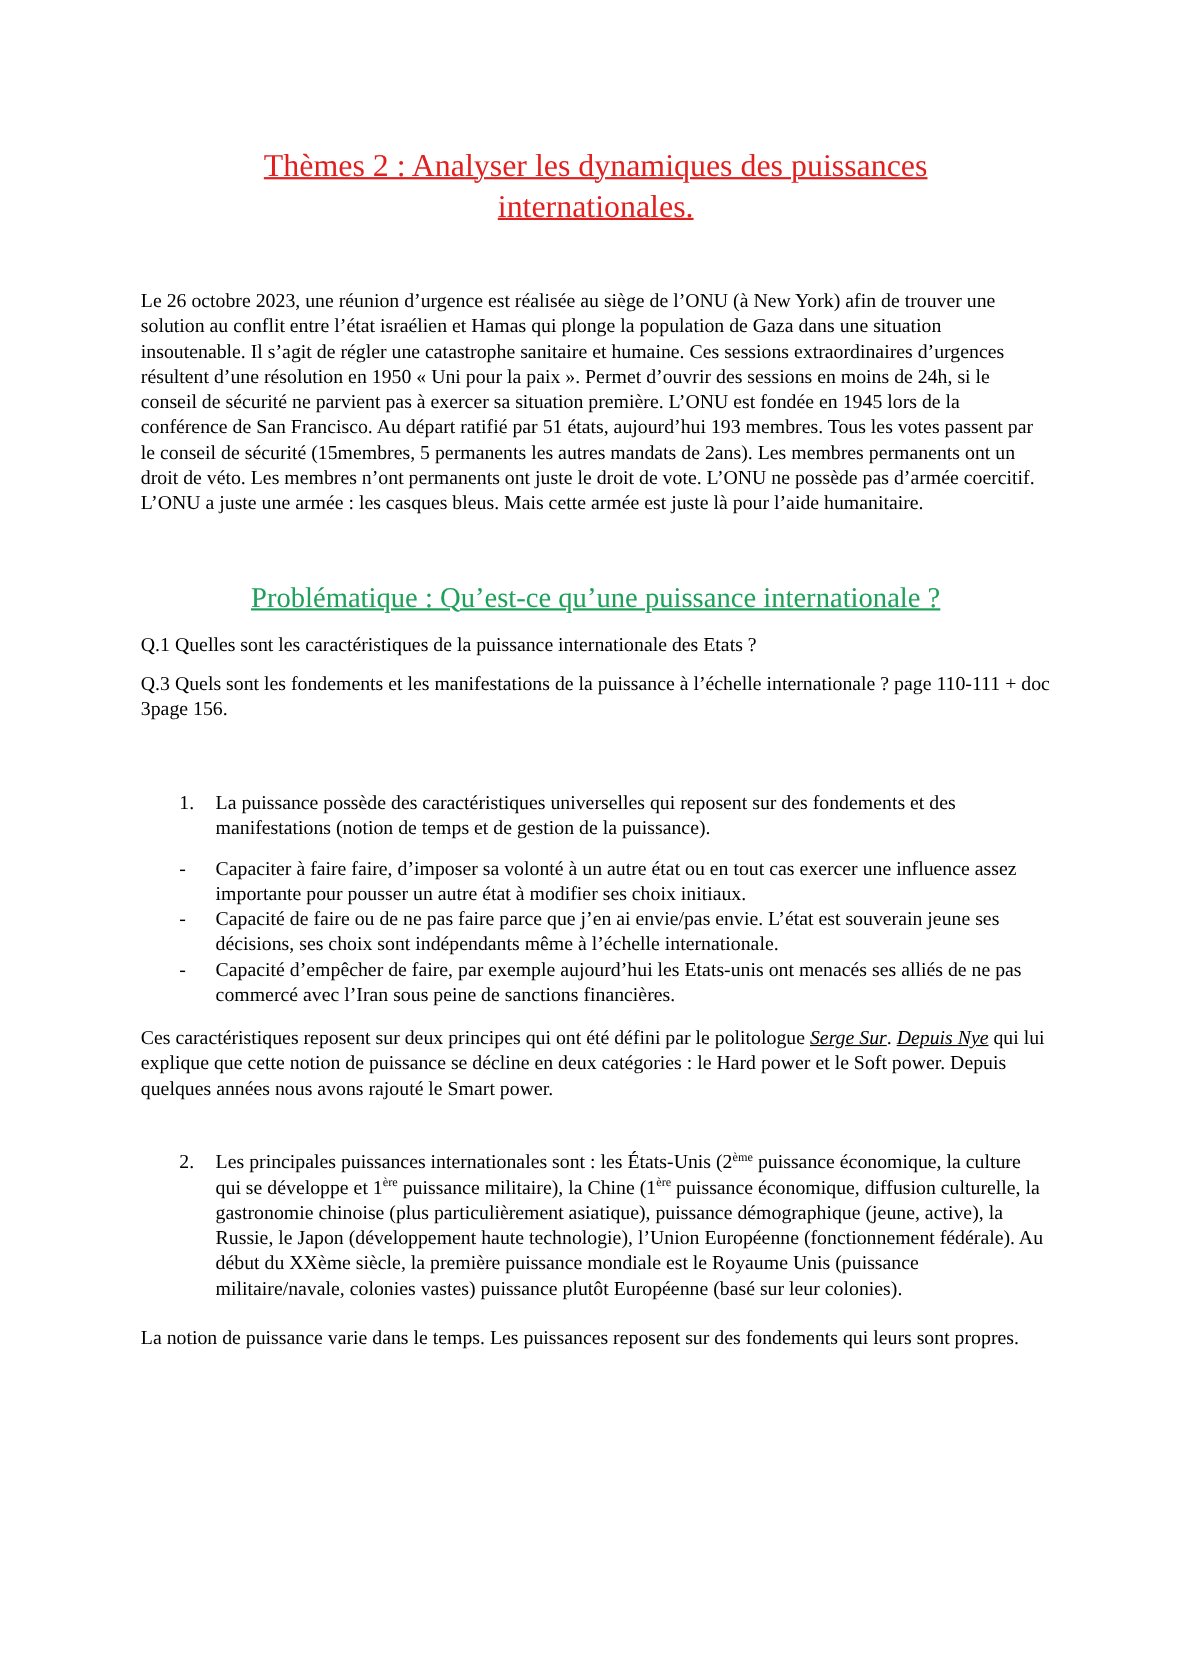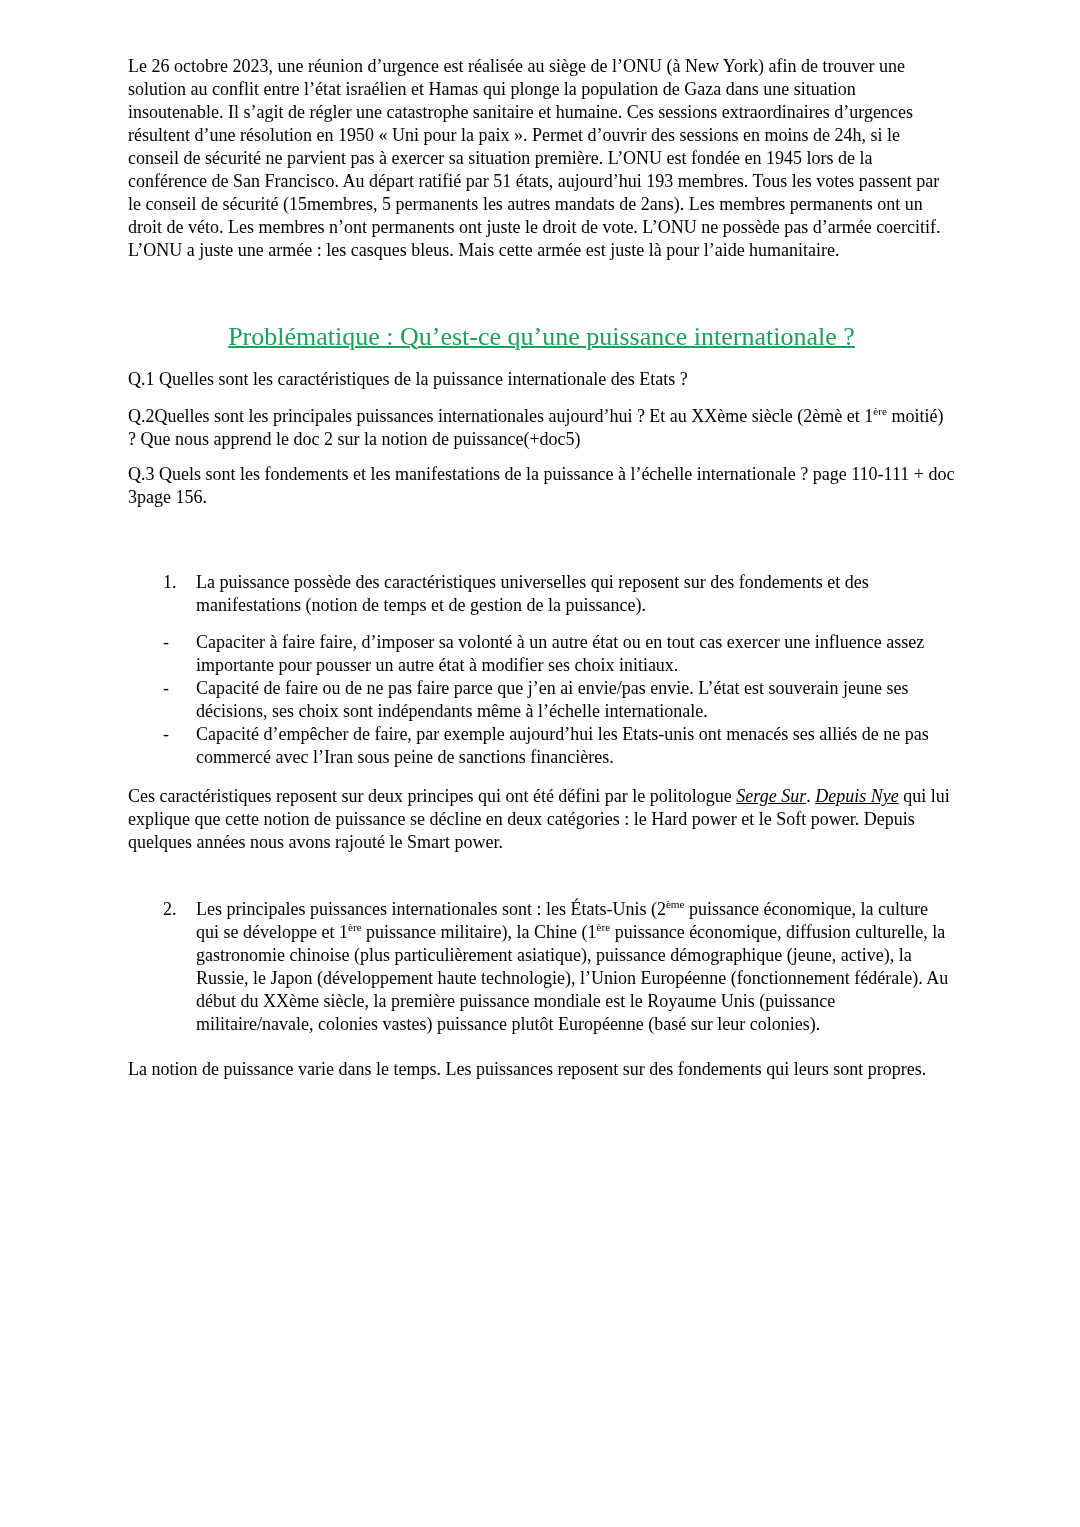--- a/index.html
+++ b/index.html
@@ -52,29 +52,29 @@
   .principles{margin-top:16px;}
   .closing{margin-top:22px;}
   .name{font-style:italic;text-decoration:underline;}
   sup{font-size:0.62em;line-height:0;vertical-align:super;}
 </style>
 </head>
 <body>
 
 <div class="page">
 
+  <h1 class="doc-title">Thèmes 2 : Analyser les dynamiques des puissances internationales.</h1>
 
   <p class="intro">Le 26 octobre 2023, une réunion d’urgence est réalisée au siège de l’ONU (à New York) afin de trouver une solution au conflit entre l’état israélien et Hamas qui plonge la population de Gaza dans une situation insoutenable. Il s’agit de régler une catastrophe sanitaire et humaine. Ces sessions extraordinaires d’urgences résultent d’une résolution en 1950 « Uni pour la paix ». Permet d’ouvrir des sessions en moins de 24h, si le conseil de sécurité ne parvient pas à exercer sa situation première. L’ONU est fondée en 1945 lors de la conférence de San Francisco. Au départ ratifié par 51 états, aujourd’hui 193 membres. Tous les votes passent par le conseil de sécurité (15membres, 5 permanents les autres mandats de 2ans). Les membres permanents ont un droit de véto. Les membres n’ont permanents ont juste le droit de vote. L’ONU ne possède pas d’armée coercitif. L’ONU a juste une armée : les casques bleus. Mais cette armée est juste là pour l’aide humanitaire.</p>
 
   <h2 class="problematique">Problématique : Qu’est-ce qu’une puissance internationale ?</h2>
 
 
   <p class="q1">Q.1 Quelles sont les caractéristiques de la puissance internationale des Etats ?</p>
 
-  <p class="q2"><span>Q.2Quelles sont les principales puissances internationales aujourd’hui ? Et au XXème siècle (2èmè et 1</span><sup>ère</sup><span> moitié) ? Que nous apprend le doc 2 sur la notion de puissance(+doc5)</span></p>
 
   <p class="q3">Q.3 Quels sont les fondements et les manifestations de la puissance à l’échelle internationale ? page 110-111 + doc 3page 156.</p>
 
   <div class="num-item item1">
     <span class="num">1.</span>
     <p class="itembody">La puissance possède des caractéristiques universelles qui reposent sur des fondements et des manifestations (notion de temps et de gestion de la puissance).</p>
   </div>
 
 
   <div class="dashlist">

